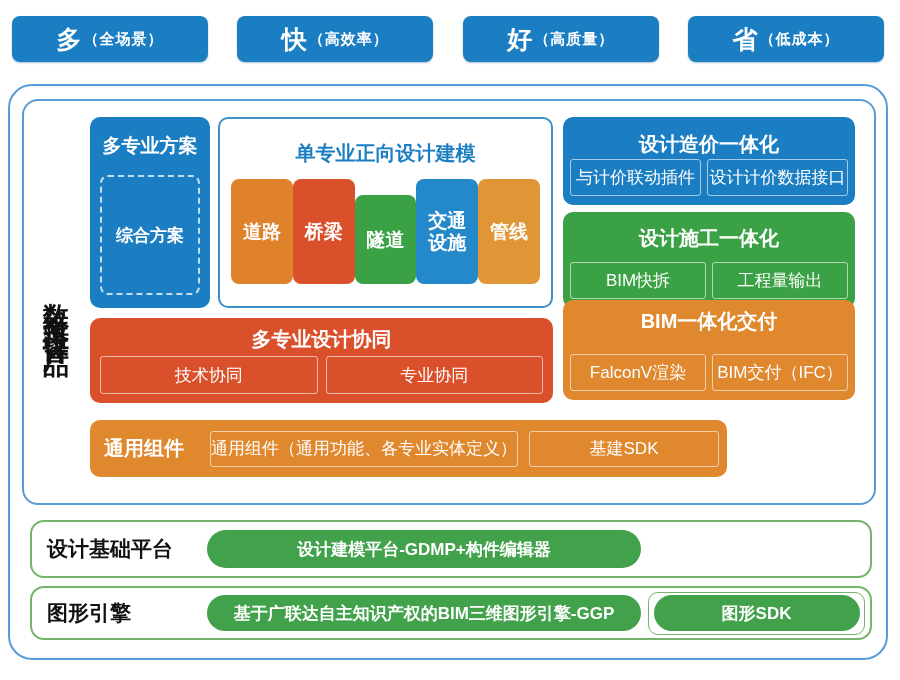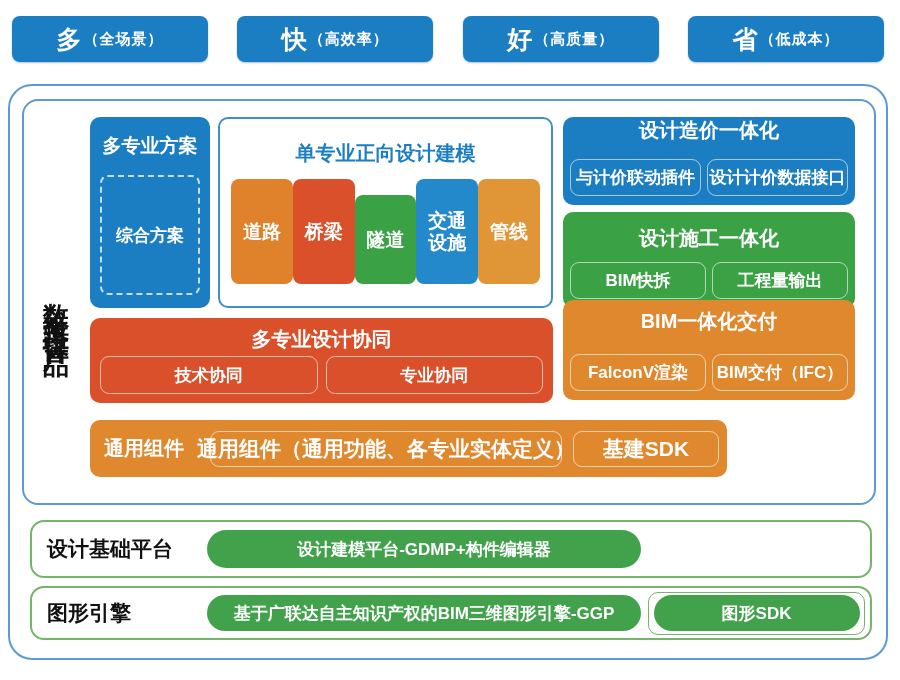--- a/index.html
+++ b/index.html
@@ -51,42 +51,42 @@
     background: #ffffff; border: 2px solid #3f8fc9; border-radius: 10px; }
   .single-modeling .block-title { padding-top: 21px; color: #1b7ec3; }
   .pillars { position: absolute; left: 11px; right: 11px; top: 60px; bottom: 22px;
     display: flex; }
   .pillar { flex: 1; border-radius: 8px; color: #ffffff; font-size: 19px; font-weight: bold;
     display: flex; align-items: center; justify-content: center; text-align: center;
     line-height: 1.15; padding: 0 3px; }
 
   
   .design-cost { left: 563px; top: 117px; width: 292px; height: 88px; }
-  .design-cost .block-title { padding-top: 0; }
+  .design-cost .block-title { padding-top: 14px; }
   .design-construction { left: 563px; top: 212px; width: 292px; height: 96px; }
   .design-construction .block-title { padding-top: 13px; }
   .collaboration { left: 90px; top: 318px; width: 463px; height: 85px; }
   .collaboration .block-title { padding-top: 8px; }
   .bim-delivery { left: 563px; top: 300px; width: 292px; height: 100px; }
   .bim-delivery .block-title { padding-top: 8px; }
 
   .subs { position: absolute; left: 7px; right: 7px; bottom: 9px; height: 37px;
     display: flex; gap: 6px; }
   .subs.wide { left: 10px; right: 10px; gap: 8px; height: 38px; }
-  .sub-cell { flex: 1; border: 1px solid rgba(255,255,255,.6); border-radius: 9px;
+  .sub-cell { flex: 1; border: 1px solid rgba(255,255,255,.6); border-radius: 3px;
     display: flex; align-items: center; justify-content: center;
-    font-size: 17px; font-weight: bold; color: #ffffff; white-space: nowrap; }
+    font-size: 17px; font-weight: normal; color: #ffffff; white-space: nowrap; }
 
   
   .common-row { left: 90px; top: 420px; width: 637px; height: 57px;
     display: flex; align-items: center; }
   .common-label { margin-left: 14px; width: 94px; font-size: 20px; font-weight: bold; }
   .common-item { margin-left: 12px; width: 352px; height: 36px; }
   .common-sdk { margin-left: 11px; margin-right: 8px; flex: 1; height: 36px; }
-  .common-row .sub-cell { font-size: 21px; }
+  .common-row .sub-cell { font-size: 17px; }
 
   
   .platform-row { position: absolute; left: 30px; width: 842px; background: #ffffff;
     border: 2px solid #74b569; border-radius: 14px;
     display: flex; align-items: center; }
   .row-base { top: 520px; height: 58px; }
   .row-engine { top: 586px; height: 54px; }
   .row-label { margin-left: 15px; width: 160px; font-size: 21px; font-weight: bold; color: #111111; }
   .pill { background: #41a24b; border-radius: 19px; color: #ffffff;
     font-size: 17px; font-weight: bold;

